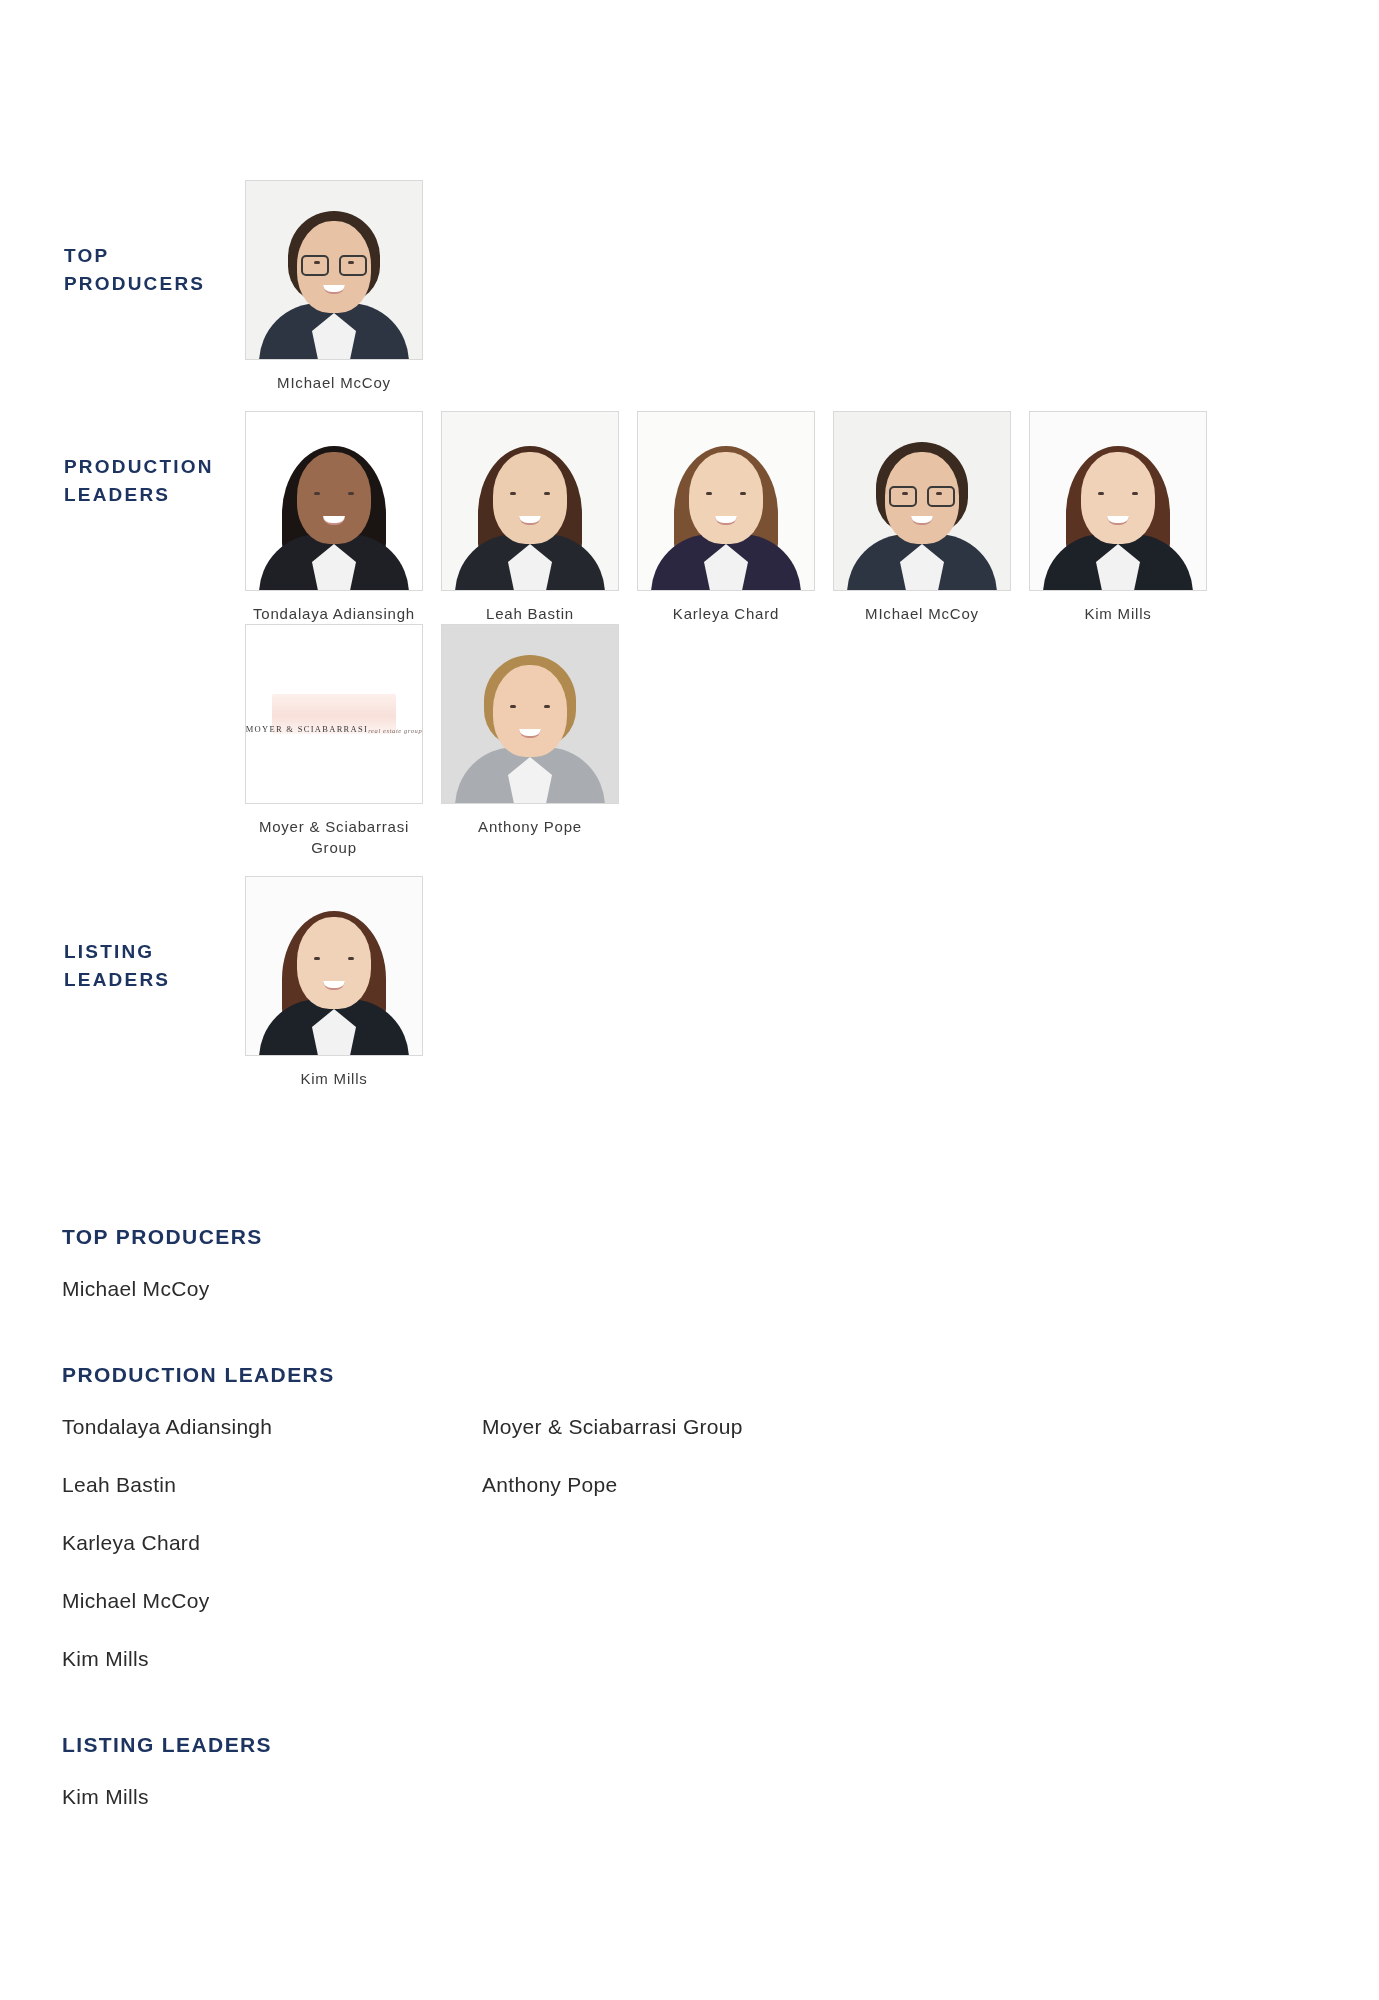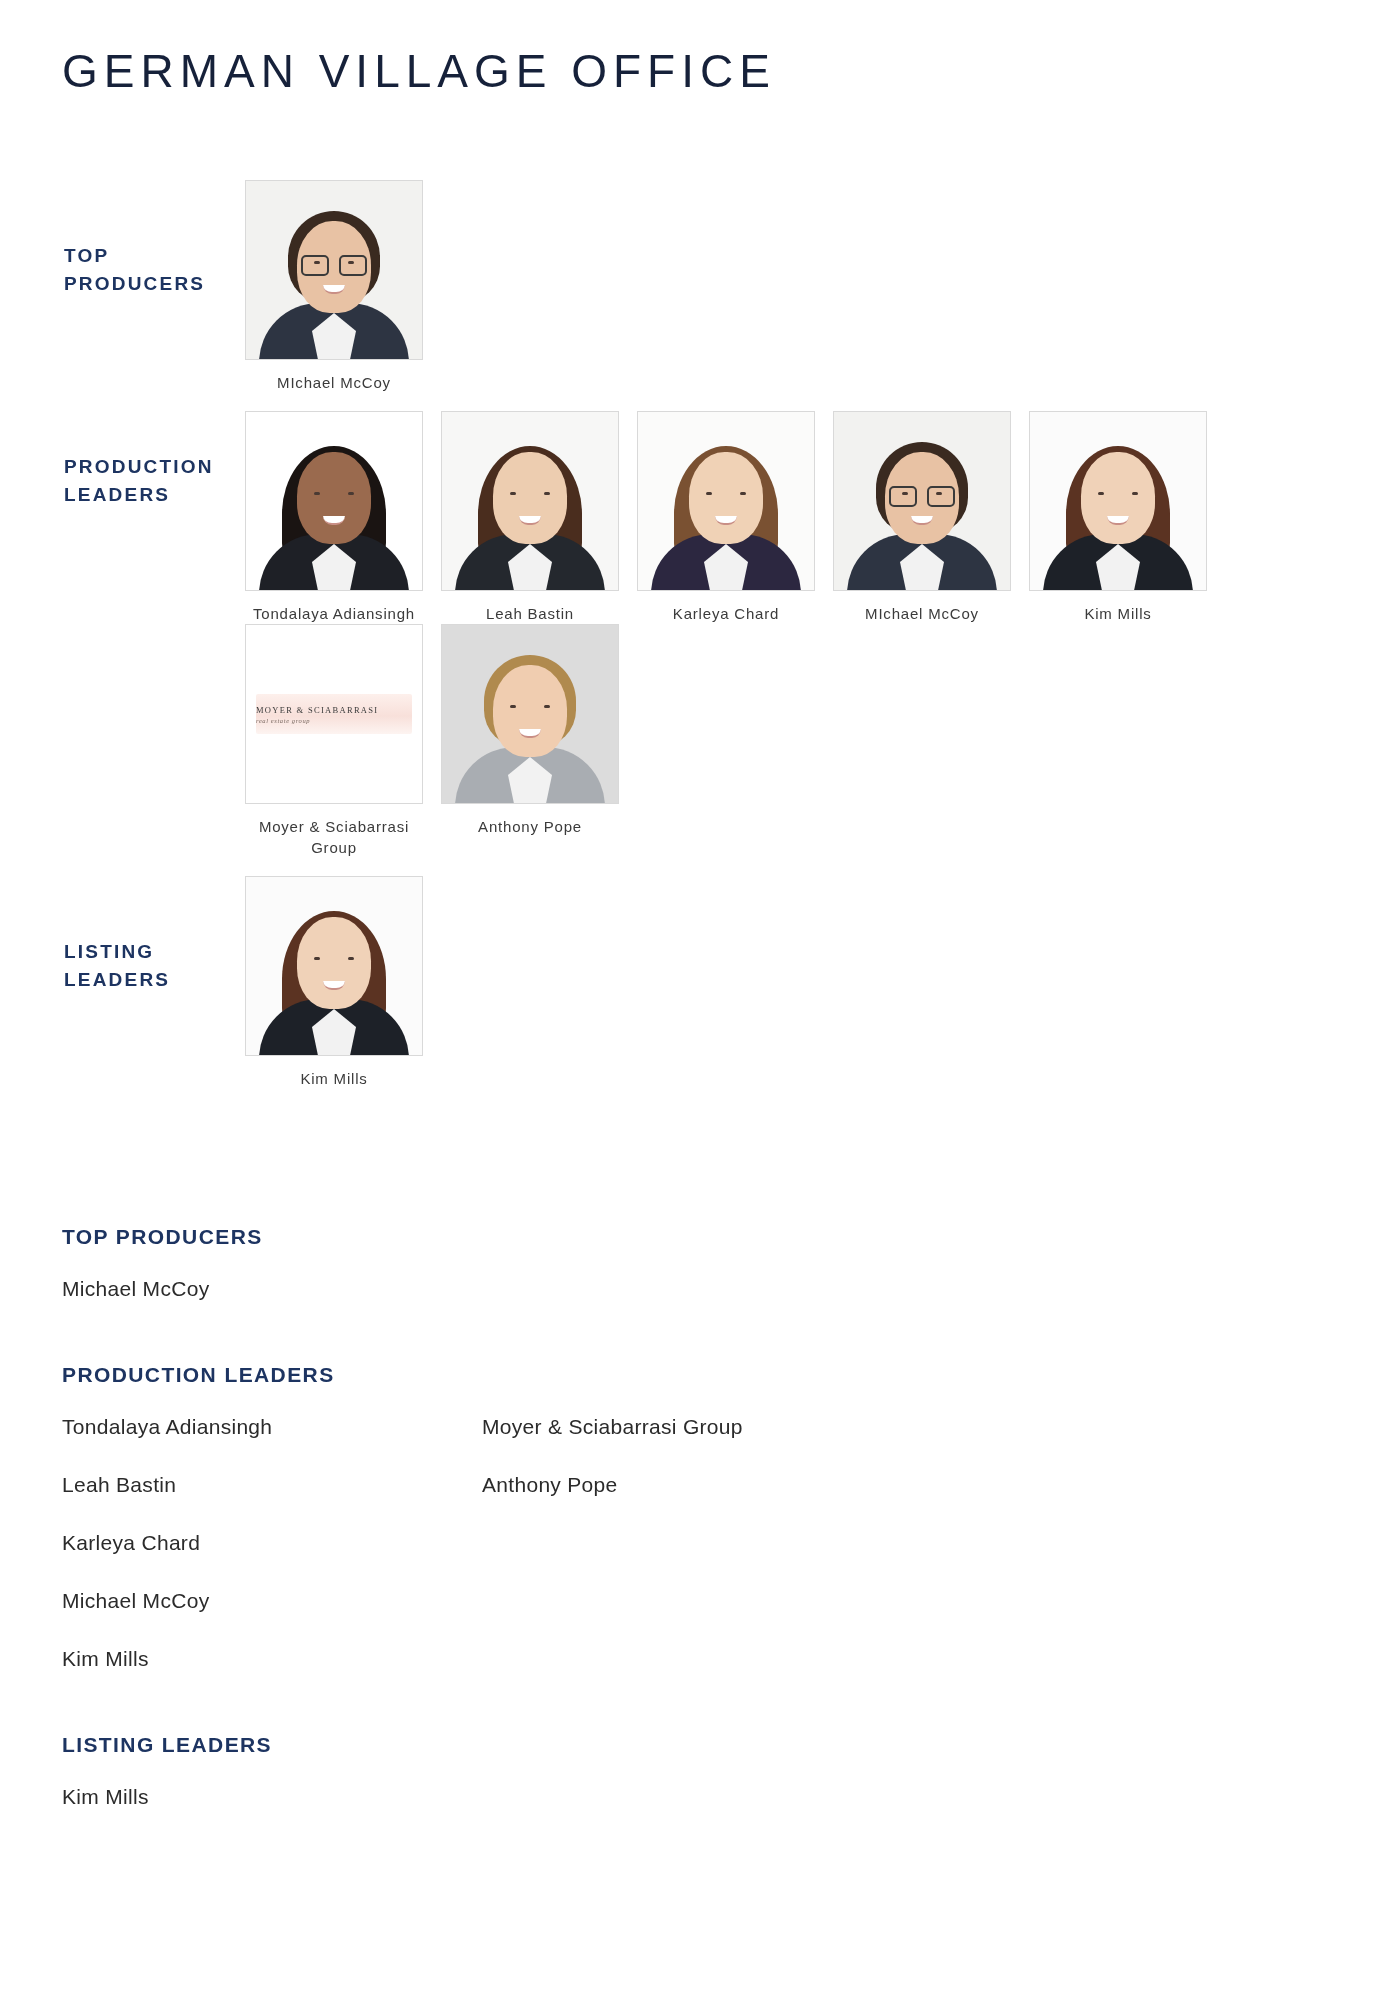--- a/index.html
+++ b/index.html
@@ -197,26 +197,26 @@
   
   .logo-card {
     position: absolute;
     inset: 0;
     background: #ffffff;
     display: flex;
     align-items: center;
     justify-content: center;
   }
   .logo-inner {
-    width: 156px;
+    width: 124px;
     height: 40px;
     background: linear-gradient(180deg,#fdf0ec 0%, #f8e0da 55%, #fdf4f1 100%);
     display: flex;
-    flex-direction: column;
-    align-items: flex-start;
+    flex-direction: row;
+    align-items: flex-end;
     justify-content: center;
     border-radius: 2px;
   }
   .logo-name {
     font-family: "Liberation Serif", serif;
     font-size: 8.5px;
     letter-spacing: 1.3px;
     color: #3a3a3a;
     white-space: nowrap;
   }
@@ -259,21 +259,20 @@
     margin-bottom: 30px;
     line-height: 28px;
     max-width: 300px;
   }
 </style>
 </head>
 <body>
 
 <div class="page">
 
-  <div class="title">GERMAN VILLAGE OFFICE</div>
 
   <div class="board">
       <div class="row" style="margin-bottom: 18px;">
         <div class="row-label indent-top">TOP PRODUCERS</div>
         <div class="cards">
           <div class="card wide">
             <div class="photo-frame">
               <div class="portrait">
                 <div class="bg" style="background:#f2f2f0"></div>
                 <div class="hair" style="background:#3a2a20"></div>

